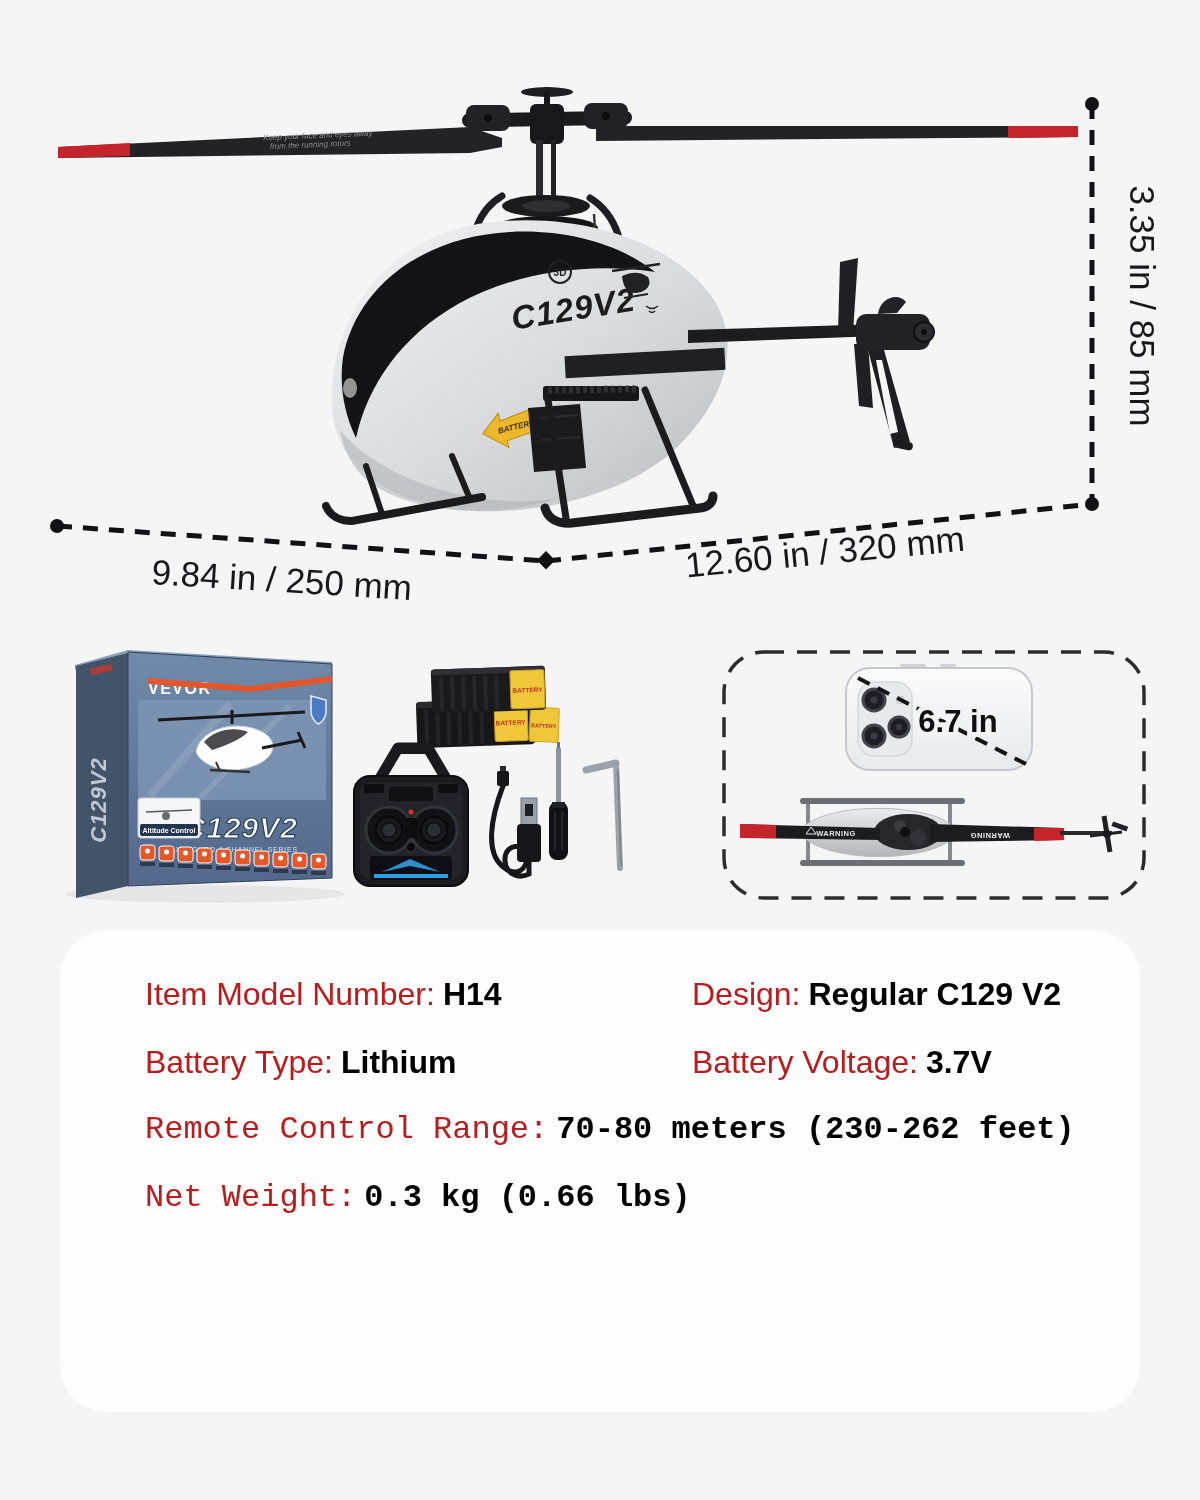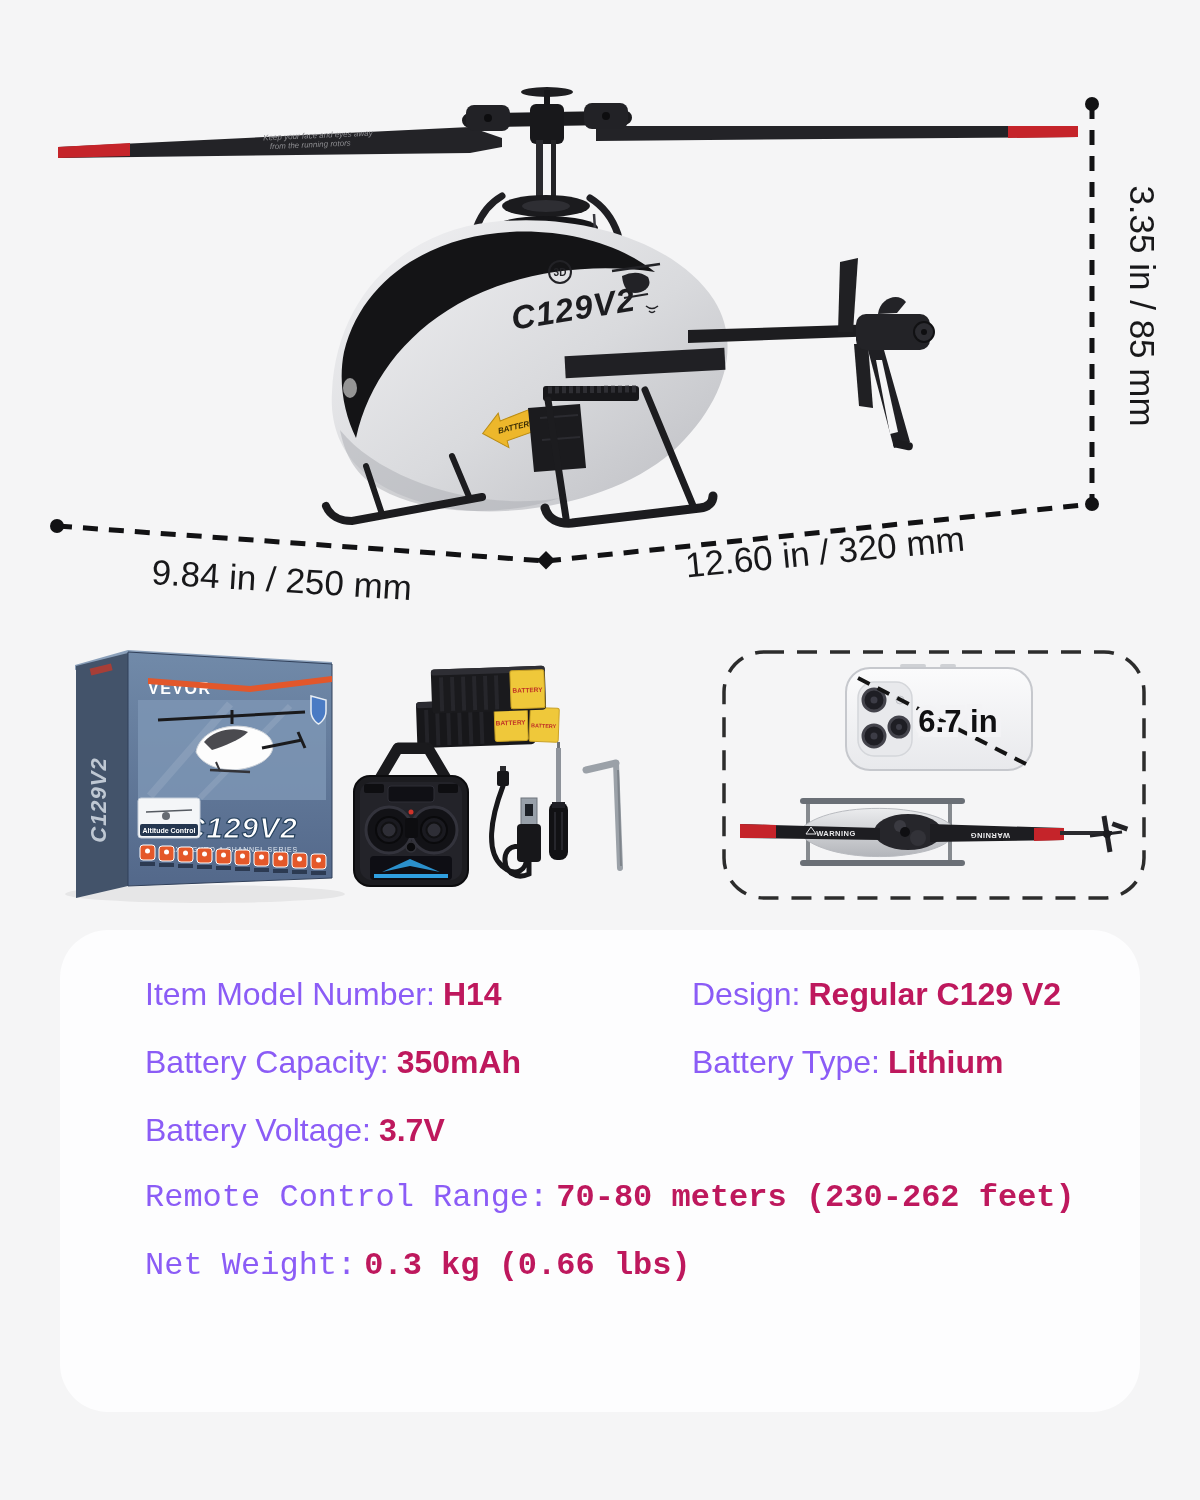--- a/index.html
+++ b/index.html
@@ -3,22 +3,22 @@
 <meta charset="utf-8">
 <style>
   html,body{margin:0;padding:0;}
   body{width:1200px;height:1500px;background:#f5f5f6;font-family:"Liberation Sans",sans-serif;}
   .stage{position:relative;width:1200px;height:1500px;overflow:hidden;background:#f5f5f6;}
   .hero-svg{position:absolute;left:0;top:0;}
   .spec-card{position:absolute;left:60px;top:930px;width:1080px;height:482px;background:#fdfdfe;border-radius:48px;}
   .spec-grid{position:absolute;left:85px;top:44px;width:950px;display:grid;grid-template-columns:547px 1fr;row-gap:28px;}
   .spec-row{line-height:40px;font-size:32px;white-space:nowrap;}
   .spec-row.full{grid-column:1 / -1;font-family:Liberation Mono, monospace;}
-  .spec-label{color:#8b5cf6;}
-  .spec-value{color:#be185d;font-weight:bold;margin-left:8px;}
+  .spec-label{color:#b91c1c;}
+  .spec-value{color:#000000;font-weight:bold;margin-left:8px;}
   svg text{font-family:"Liberation Sans",sans-serif;}
 </style>
 </head>
 <body>
 
 <div class="stage">
 
 <svg class="hero-svg" width="1200" height="910" viewBox="0 0 1200 910">
   <defs>
     <linearGradient id="bodyGrad" x1="0" y1="0" x2="1" y2="1">
@@ -368,21 +368,20 @@
         <circle cx="1107" cy="834" r="4" fill="#1a1a1e"></circle>
       </g>
     </g>
   </g>
 </svg>
 
 <div class="spec-card">
   <div class="spec-grid">
     <div class="spec-row"><span class="spec-label">Item Model Number:</span><span class="spec-value">H14</span></div>
     <div class="spec-row"><span class="spec-label">Design:</span><span class="spec-value">Regular C129 V2</span></div>
-    <div class="spec-row"><span class="spec-label">Battery Capacity:</span><span class="spec-value">350mAh</span></div>
     <div class="spec-row"><span class="spec-label">Battery Type:</span><span class="spec-value">Lithium</span></div>
     <div class="spec-row"><span class="spec-label">Battery Voltage:</span><span class="spec-value">3.7V</span></div>
     <div class="spec-row full"><span class="spec-label">Remote Control Range:</span><span class="spec-value">70-80 meters (230-262 feet)</span></div>
     <div class="spec-row full"><span class="spec-label">Net Weight:</span><span class="spec-value">0.3 kg (0.66 lbs)</span></div>
   </div>
 </div>
 
 </div>
 
 </body></html>

